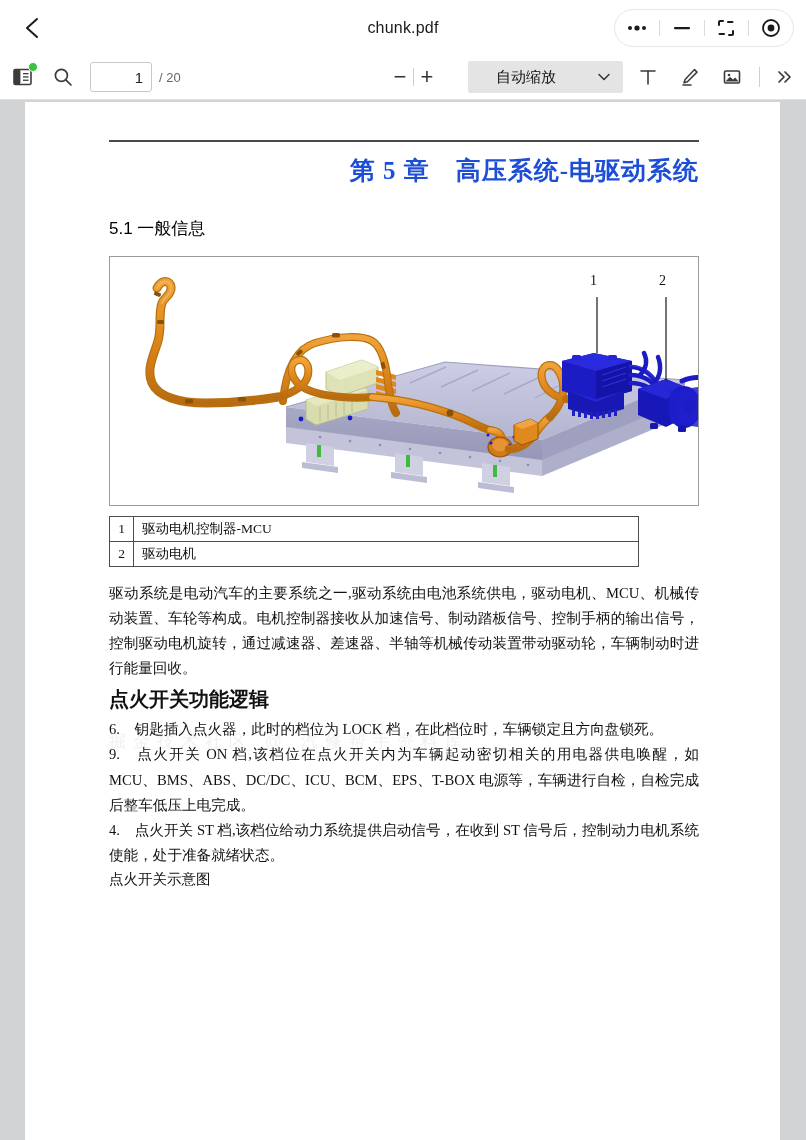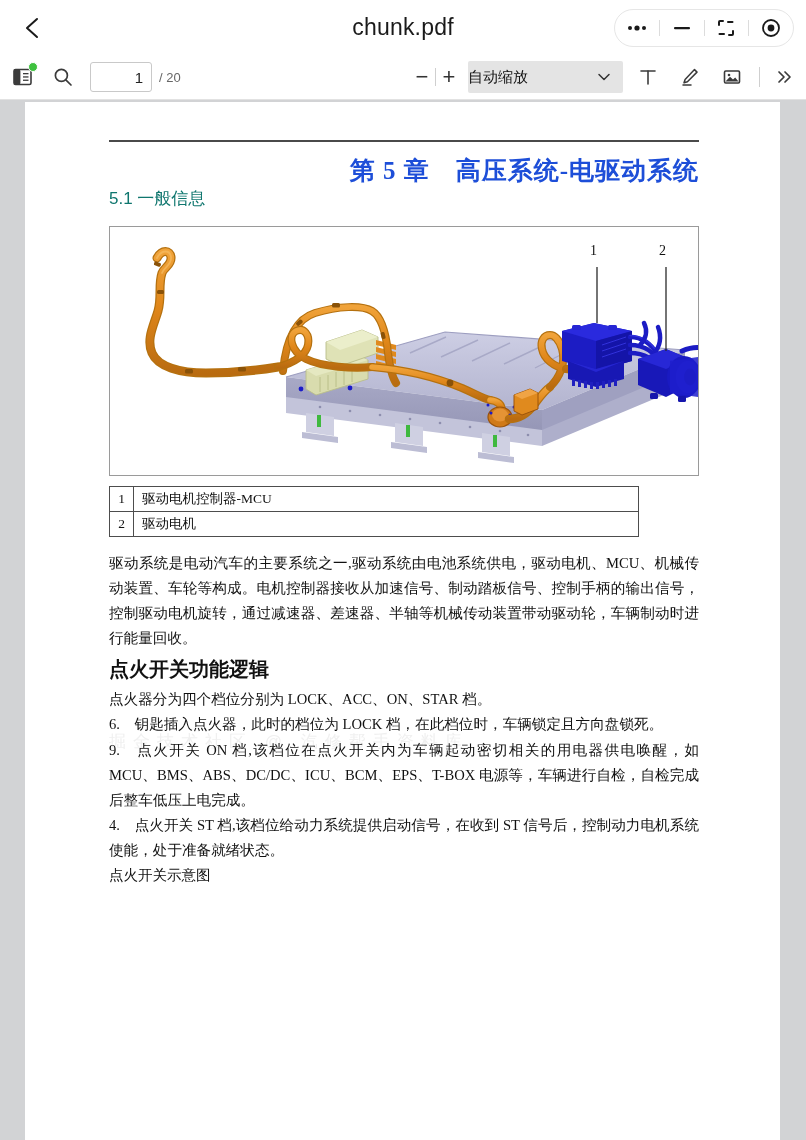--- a/index.html
+++ b/index.html
@@ -18,21 +18,21 @@
   }
   .back-btn{
     position:absolute; left:12px; top:8px;
     width:40px; height:40px;
     display:flex; align-items:center; justify-content:center;
     cursor:pointer;
   }
   .win-title{
     position:absolute; left:0; right:0; top:0; height:55px;
     display:flex; align-items:center; justify-content:center;
-    font-size:23px; color:#1a1a1a; letter-spacing:.2px;
+    font-size:16px; color:#1a1a1a; letter-spacing:.2px;
   }
   .win-controls{
     position:absolute; right:12px; top:9px;
     height:38px; width:180px;
     border:1px solid #e6e6e6; border-radius:19px;
     background:#fff;
     display:flex; align-items:center;
   }
   .wc-cell{
     flex:1; height:100%;
@@ -71,23 +71,23 @@
   }
   .tb-spacer{ flex:1 1 auto; }
   .zoom-btn{
     width:26px; height:30px;
     display:flex; align-items:center; justify-content:center;
     font-size:22px; color:#333; cursor:pointer; line-height:1;
     font-family:"Liberation Sans", sans-serif;
   }
   .zoom-div{ width:1px; height:18px; background:#cfcfcf; }
   .zoom-select{
-    width:155px; height:32px; margin-left:6px;
+    width:155px; height:32px; margin-left:28px;
     background:#e4e4e4; border:none; border-radius:2px;
-    display:flex; align-items:center; padding:0 0;
+    display:flex; align-items:center; padding:0 28px;
     cursor:pointer; position:relative;
   }
   .zoom-select span{ font-size:15px; color:#111; }
   .zoom-caret{ position:absolute; right:12px; top:9px; }
   .tb-right{
     display:flex; align-items:center; margin-right:4px;
   }
   .tb-right .tb-icon{ margin-left:8px; }
   .tb-vsep{ width:1px; height:20px; background:#cfcfcf; margin-left:10px; }
 
@@ -125,21 +125,22 @@
   .head-rule{
     width:590px; height:2px; background:#4a4a4a; margin-top:3px;
   }
   .chapter-title{
     margin-top:12px; text-align:right;
     font-size:25px; font-weight:bold; color:#1d4ed8;
     font-family:"Liberation Serif", serif;
     letter-spacing:1px;
   }
   .sec-title{
-    font-size:17px; color:#0f766e;
+    margin-top:30px;
+    font-size:17px; color:#000000;
   }
   .sec-sub{
     margin-top:8px; font-size:14px; color:#111;
   }
 
   
   .figure{
     margin-top:16px; width:590px; height:250px;
     border:1px solid #9a9a9a; background:#fff;
     position:relative; overflow:hidden;
@@ -168,21 +169,21 @@
     width:590px; margin-top:14px;
     font-family:"Liberation Serif", serif;
     font-size:14.6px; line-height:1.72; color:#111;
     text-align:justify;
   }
   .body-text p{ margin:0; }
   .b-head{
     font-weight:bold; font-family:"Liberation Sans", sans-serif;
     font-size:20px; line-height:1.8;
   }
-  .plain{ font-family:Liberation Serif, serif; font-size:14.5px; }
+  .plain{ font-family:Liberation Mono, monospace; font-size:14.5px; }
 
   
   .wm-band{
     position:absolute; left:84px; top:628px; width:560px;
     font-size:17px; color:#f0f0f0; letter-spacing:7px;
     white-space:nowrap; pointer-events:none;
   }
 
   
   .scroll-track{
@@ -523,21 +524,20 @@
           <tr>
             <td class="num">2</td>
             <td>驱动电机</td>
           </tr>
         </tbody>
       </table>
 
       <div class="body-text">
         <p>驱动系统是电动汽车的主要系统之一,驱动系统由电池系统供电，驱动电机、MCU、机械传动装置、车轮等构成。电机控制器接收从加速信号、制动踏板信号、控制手柄的输出信号，控制驱动电机旋转，通过减速器、差速器、半轴等机械传动装置带动驱动轮，车辆制动时进行能量回收。</p>
         <p class="b-head">点火开关功能逻辑</p>
-        <p>点火器分为四个档位分别为 LOCK、ACC、ON、STAR 档。</p>
         <p>6.　钥匙插入点火器，此时的档位为 LOCK 档，在此档位时，车辆锁定且方向盘锁死。</p>
         <p>9.　点火开关 ON 档,该档位在点火开关内为车辆起动密切相关的用电器供电唤醒，如 MCU、BMS、ABS、DC/DC、ICU、BCM、EPS、T-BOX 电源等，车辆进行自检，自检完成后整车低压上电完成。</p>
         <p>4.　点火开关 ST 档,该档位给动力系统提供启动信号，在收到 ST 信号后，控制动力电机系统使能，处于准备就绪状态。</p>
         <p class="plain">点火开关示意图</p>
       </div>
     </div>
 
   </div>
 </div>
 

